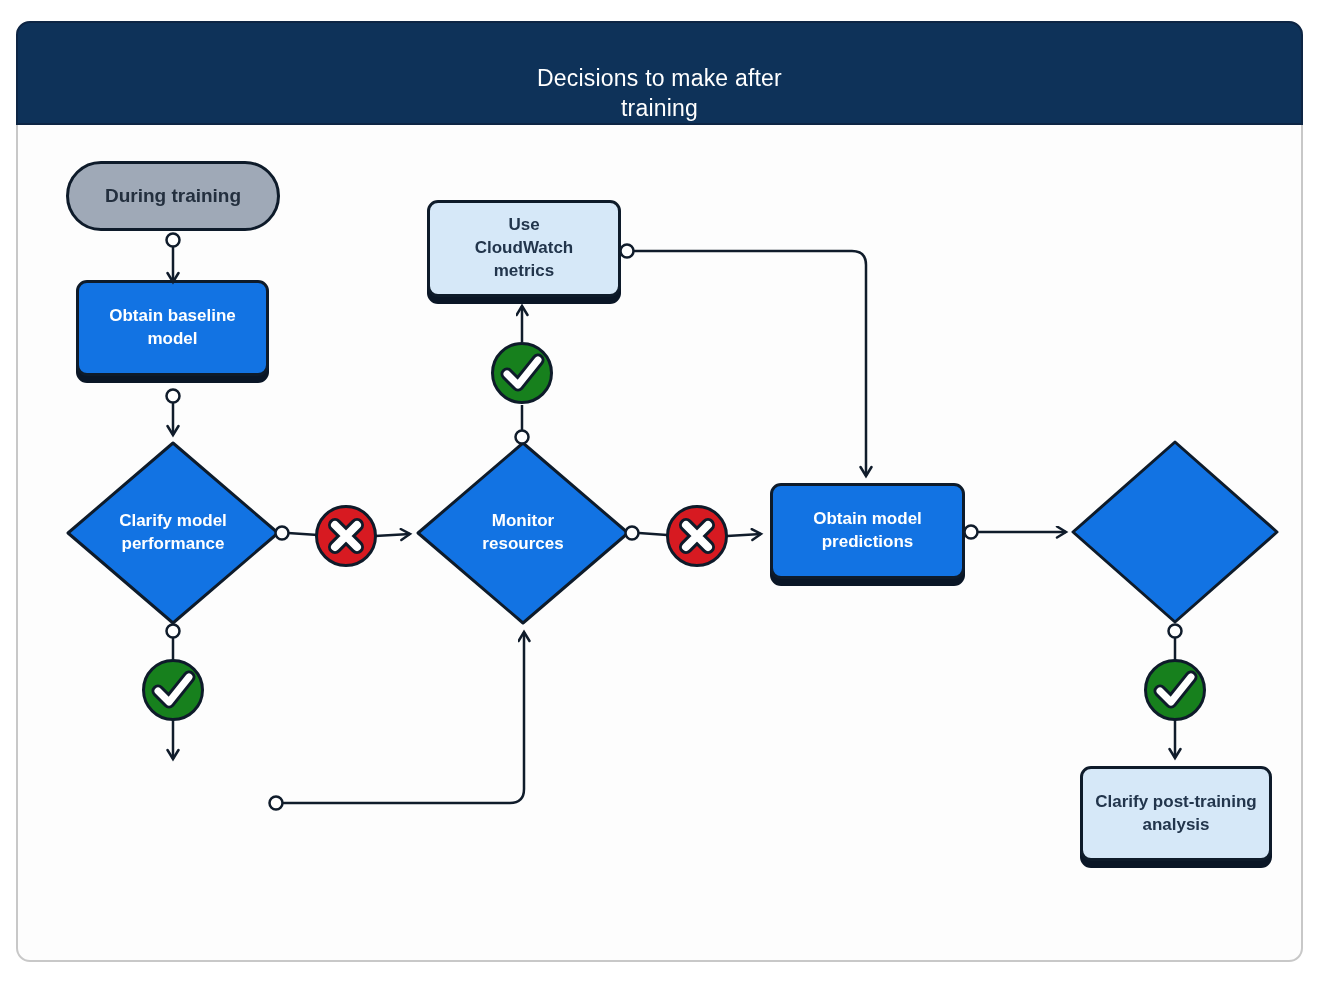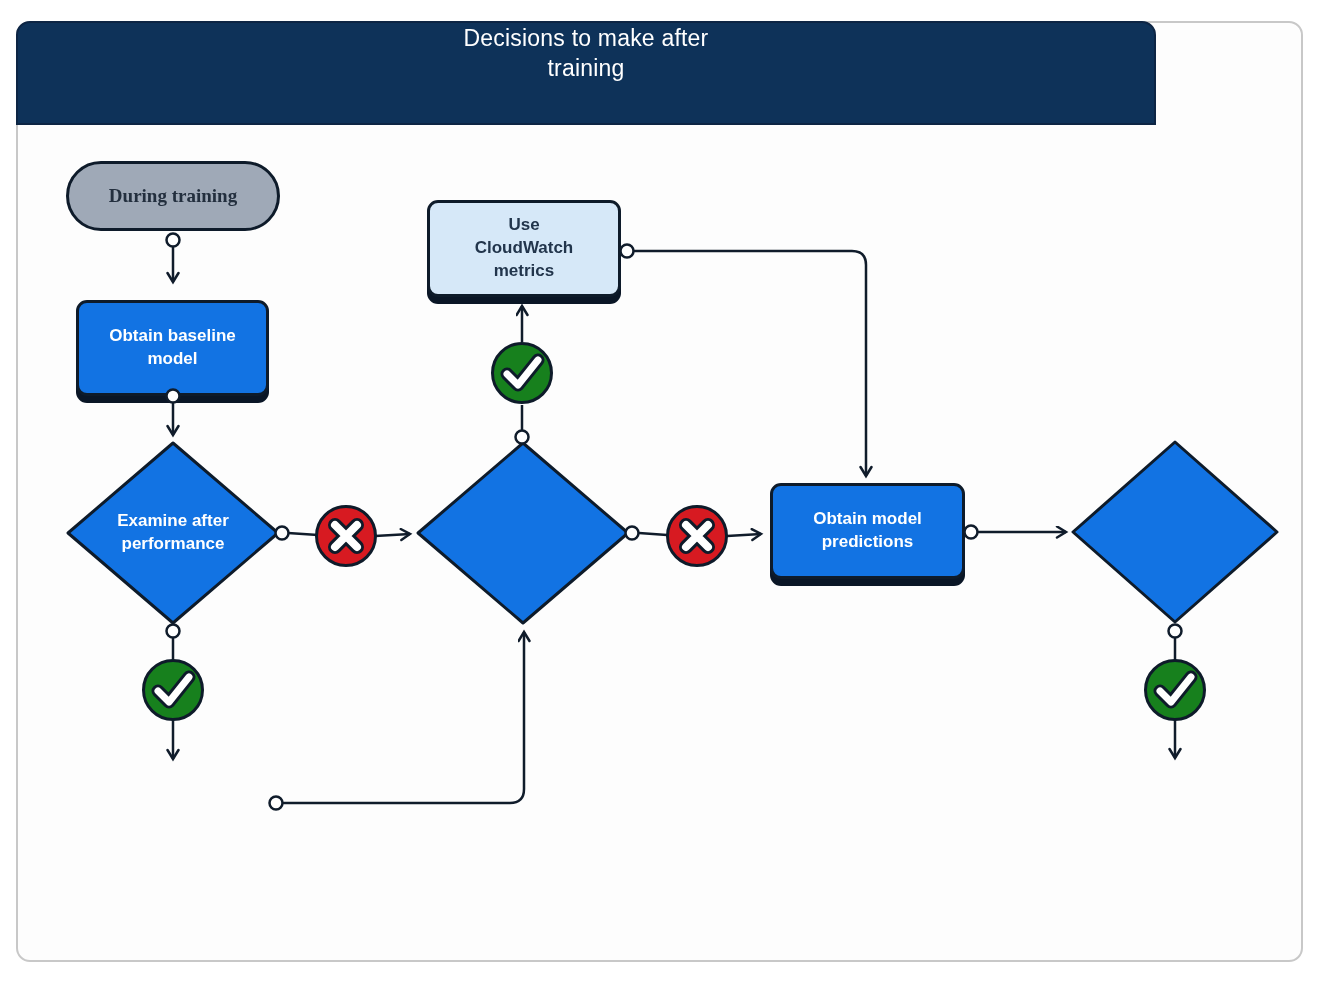--- a/index.html
+++ b/index.html
@@ -5,23 +5,23 @@
   * { margin:0; padding:0; box-sizing:border-box; }
   html,body { background:#ffffff; }
   body { font-family:"Liberation Sans", sans-serif; }
   .stage { position:relative; width:1332px; height:987px; background:#ffffff; overflow:hidden; }
 
   .card {
     position:absolute; left:16px; top:21px; width:1287px; height:941px;
     background:#fdfdfd; border:2px solid #c8c8c8; border-radius:14px;
   }
   .card-header {
-    position:absolute; left:16px; top:21px; width:1140px; height:104px;
+    position:absolute; left:16px; top:21px; width:1287px; height:104px;
     background:#0e3259; border:2px solid #0d2544; border-radius:14px 14px 0 0;
-    display:flex; align-items:flex-start; justify-content:center;
+    display:flex; align-items:flex-end; justify-content:center;
   }
   .card-title {
     color:#ffffff; font-size:23px; font-weight:400; line-height:30px;
     text-align:center; white-space:pre-line; letter-spacing:.2px;
   }
 
   .node {
     position:absolute; display:flex; align-items:center; justify-content:center;
     text-align:center; font-weight:bold; font-size:17px; line-height:1.35;
     border:3px solid #0e1b2a; border-radius:11px; z-index:1;
@@ -43,37 +43,40 @@
 
 <div class="stage">
 
   <div class="card"></div>
 
   <div class="card-header">
     <div class="card-title">Decisions to make after
 training</div>
   </div>
 
-  <div class="node pill" style="left:66px;  top:161px; width:214px; height:70px;font-family:Liberation Serif, serif;">
+  <div class="node pill" style="left:66px;  top:161px; width:214px; height:70px;">
     <span>During training</span>
   </div>
 
-  <div class="node blue" style="left:76px;  top:300px; width:193px; height:96px; padding:8px 20px;">
+  <div class="node blue" style="left:76px;  top:280px; width:193px; height:96px; padding:8px 20px;">
     <span>Obtain baseline model</span>
   </div>
 
   <div class="node light" style="left:427px; top:200px; width:194px; height:97px; padding:0 30px;">
     <span>Use CloudWatch metrics</span>
   </div>
 
   <div class="node blue" style="left:770px; top:483px; width:195px; height:96px; padding:16px 25px;">
     <span>Obtain model predictions</span>
   </div>
 
 
+  <div class="node light" style="left:1080px; top:766px; width:192px; height:95px; padding:0 8px;">
+    <span>Clarify post-training analysis</span>
+  </div>
 
   <svg class="overlay" width="1332" height="987" viewBox="0 0 1332 987">
     <defs>
       <marker id="arrow" markerWidth="18" markerHeight="16" refX="11" refY="6.5" orient="auto" markerUnits="userSpaceOnUse">
         <path d="M2,1 L11,6.5 L2,12" fill="none" stroke="#101c2b" stroke-width="2.5" stroke-linecap="round"></path>
       </marker>
     </defs>
 
     <polygon points="173,443 278,533 173,623 68,533" fill="#1273e3" stroke="#0e1b2a" stroke-width="3" stroke-linejoin="round"></polygon>
     <polygon points="523,443 628,533 523,623 418,533" fill="#1273e3" stroke="#0e1b2a" stroke-width="3" stroke-linejoin="round"></polygon>
@@ -131,15 +134,16 @@
       <path d="M507 374 L518 385 L538 360" stroke="#0e1b2a" stroke-width="13" stroke-linecap="round" stroke-linejoin="round" fill="none"></path>
       <path d="M507 374 L518 385 L538 360" stroke="#ffffff" stroke-width="7" stroke-linecap="round" stroke-linejoin="round" fill="none"></path>
     </g>
     <g>
       <circle cx="1175" cy="690" r="29.5" fill="#17801d" stroke="#0e1b2a" stroke-width="3"></circle>
       <path d="M1160 691 L1171 702 L1191 677" stroke="#0e1b2a" stroke-width="13" stroke-linecap="round" stroke-linejoin="round" fill="none"></path>
       <path d="M1160 691 L1171 702 L1191 677" stroke="#ffffff" stroke-width="7" stroke-linecap="round" stroke-linejoin="round" fill="none"></path>
     </g>
   </svg>
 
-  <div class="dlabel" style="left:117px; top:488px; width:112px; height:90px;">Examine after performance</div>
+  <div class="dlabel" style="left:117px; top:488px; width:112px; height:90px;">Clarify model performance</div>
+  <div class="dlabel" style="left:467px; top:488px; width:112px; height:90px;">Monitor resources</div>
 
 </div>
 
 </body></html>

